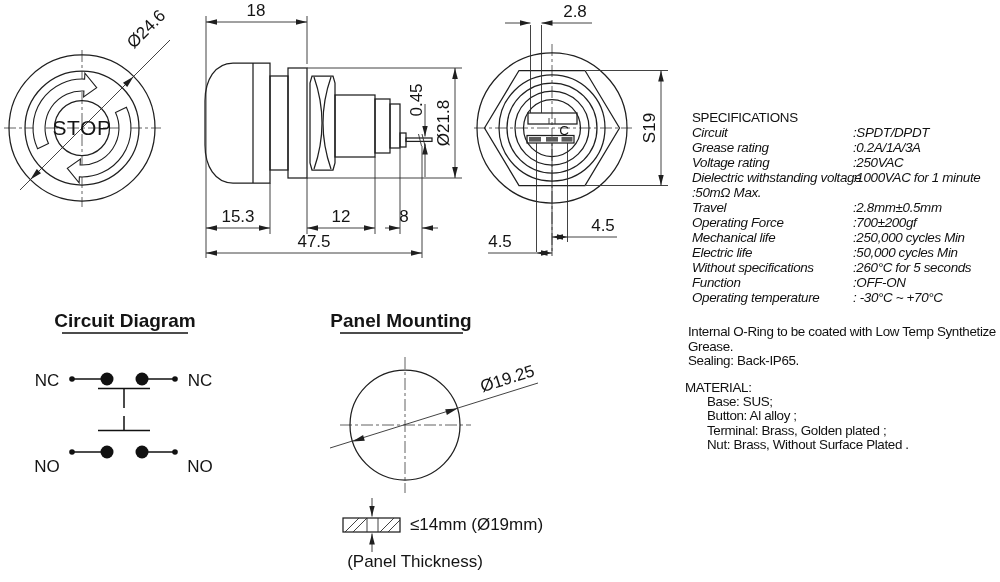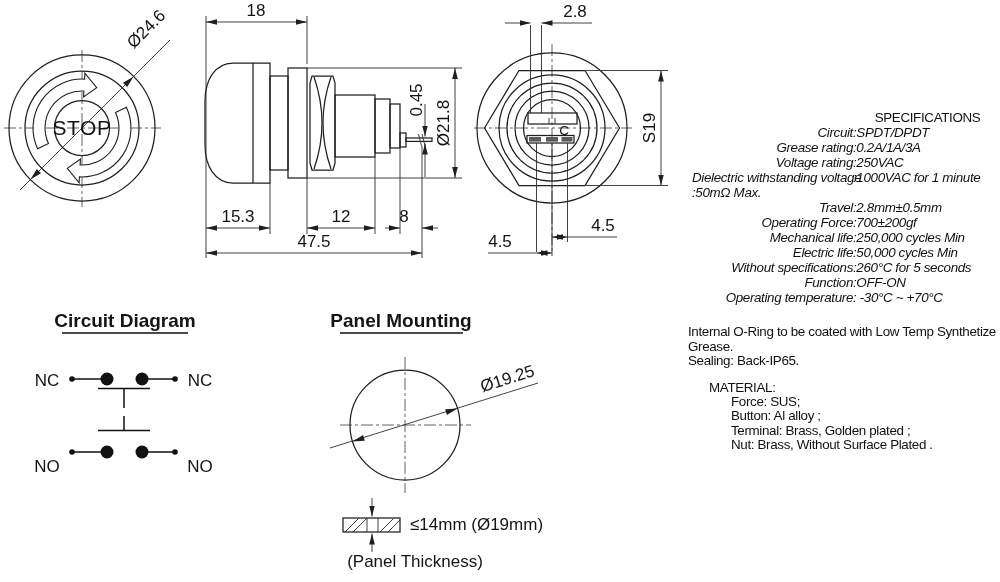--- a/index.html
+++ b/index.html
@@ -13,25 +13,25 @@
   .dimln { stroke:#2e2e2e; stroke-width:0.9; fill:none; }
   .cl    { stroke:#3a3a3a; stroke-width:0.8; fill:none; stroke-dasharray:12 3 3 3; }
   .band  { fill:#fff; stroke:#1f1f1f; stroke-width:1.1; }
   .ah    { fill:#1f1f1f; }
   .dot   { fill:#111; }
   .wire  { stroke:#111; stroke-width:1.5; fill:none; }
   .ttl   { font-size:19px; font-weight:bold; }
   .tund  { stroke:#111; stroke-width:1.4; }
 
   .rightcol { position:absolute; font-size:13.4px; line-height:15px; letter-spacing:-0.35px; white-space:nowrap; }
-  #specs    { left:692px; top:110px;text-align:right; }
+  #specs    { left:692px; top:110px; }
   .srow     { display:flex;font-style:italic; }
   .slabel   { width:161px; flex:none; }
   #notes    { left:688px; top:325px; line-height:14.6px; }
-  #material { left:685px; top:381px; line-height:14.2px;margin-left:24px; }
+  #material { left:685px; top:381px; line-height:14.2px; }
   .mitem    { padding-left:22px; }
 </style>
 </head>
 <body>
 
 <div class="canvas">
 
   <svg class="view" style="left:0;top:0" width="195" height="215" viewBox="0 0 195 215">
     <path class="cl" d="M 4 128 H 161"></path>
     <path class="cl" d="M 82 50 V 207"></path>
@@ -244,19 +244,19 @@
   </div>
 
   <div id="notes" class="rightcol">
     <div>Internal O-Ring to be coated with Low Temp Synthetize</div>
     <div>Grease.</div>
     <div>Sealing: Back-IP65.</div>
   </div>
 
   <div id="material" class="rightcol">
     <div>MATERIAL:</div>
-    <div class="mitem">Force: SUS;</div>
+    <div class="mitem">Base: SUS;</div>
     <div class="mitem">Button: Al alloy ;</div>
     <div class="mitem">Terminal: Brass, Golden plated ;</div>
     <div class="mitem">Nut: Brass, Without Surface Plated .</div>
   </div>
 
 </div>
 
 </body></html>

